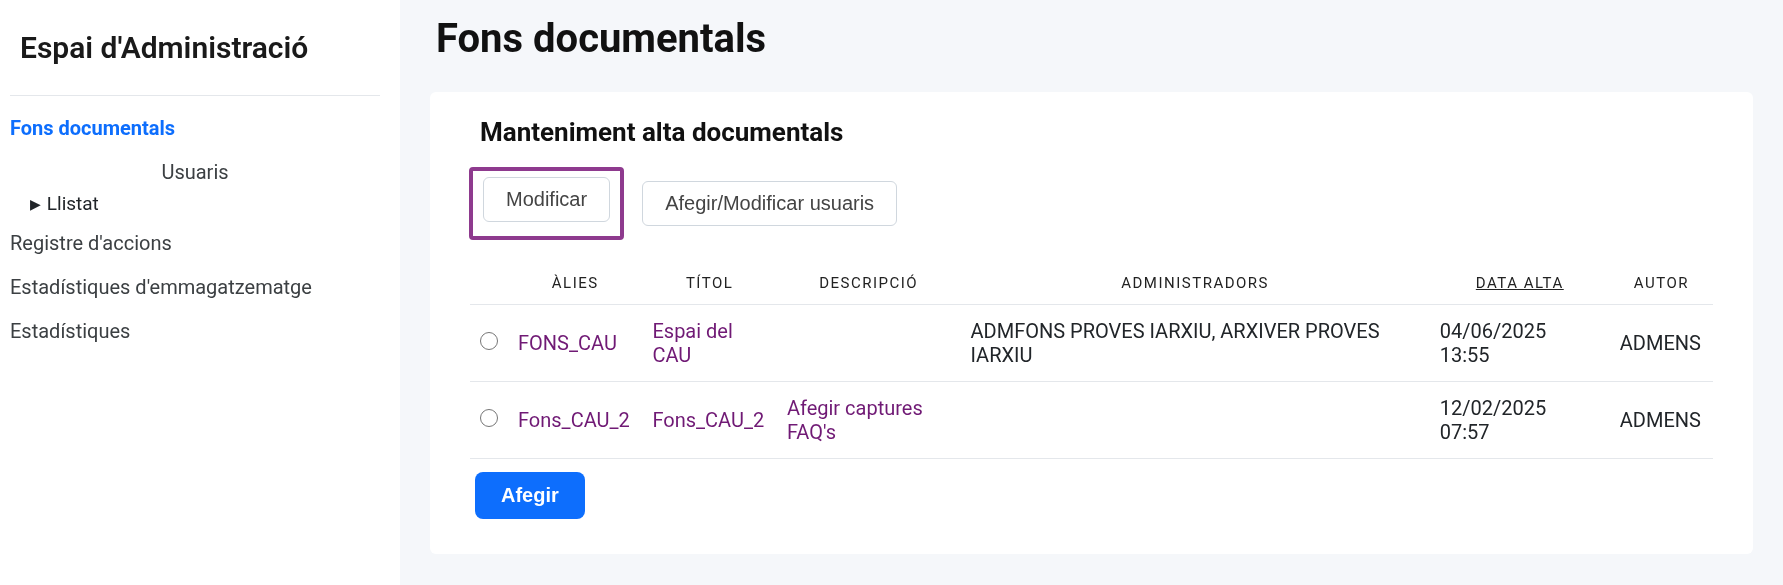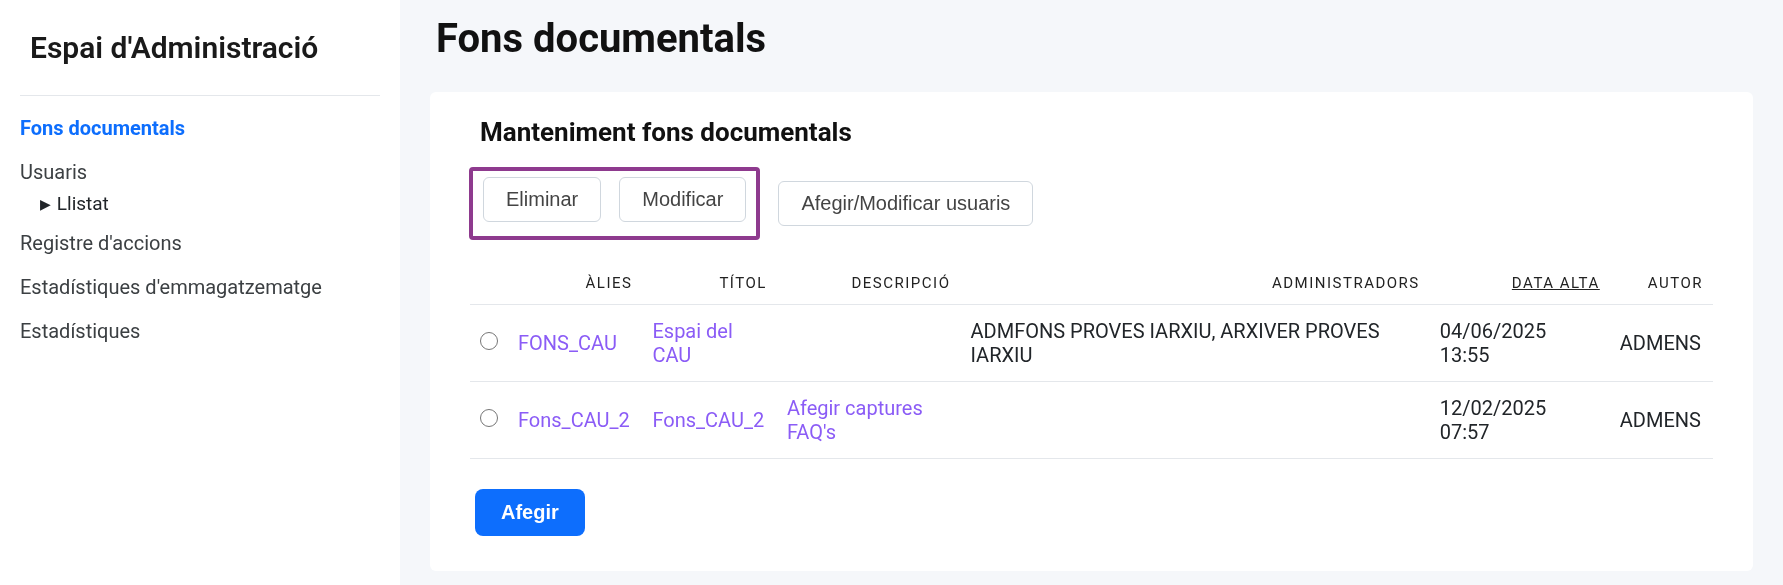--- a/index.html
+++ b/index.html
@@ -15,21 +15,21 @@
       height: 585px;
       overflow: hidden;
     }
     .layout {
       display: flex;
       height: 100%;
     }
     .sidebar {
       width: 400px;
       background: #fff;
-      padding: 30px 20px 20px 20px;
+      padding: 30px 20px 20px 10px;
     }
     .sidebar-title {
       font-size: 30px;
       font-weight: 600;
       color: #1a1a1a;
       padding: 0 10px 30px 10px;
       border-bottom: 1px solid #e4e7eb;
       margin-bottom: 10px;
     }
     .sidebar-nav {
@@ -105,91 +105,90 @@
       padding: 6px 10px 14px 10px;
       display: inline-flex;
       gap: 18px;
       margin-left: -6px;
     }
     table {
       width: 100%;
       border-collapse: collapse;
     }
     th {
-      text-align: right;
+      text-align: center;
       font-size: 15px;
       letter-spacing: 1.5px;
       text-transform: uppercase;
       color: #222;
       font-weight: 400;
       padding: 12px 10px;
       border-bottom: 1px solid #e4e7eb;
     }
     td {
       padding: 14px 10px;
       font-size: 20px;
       color: #212529;
       border-bottom: 1px solid #e4e7eb;
       vertical-align: middle;
     }
     td a {
-      color: #8b5cf6;
+      color: #701a75;
       text-decoration: none;
       cursor: pointer;
     }
     .radio-cell {
       width: 36px;
       text-align: center;
     }
     input[type="radio"] {
       width: 18px;
       height: 18px;
       cursor: pointer;
     }
     .btn-primary {
-      margin-top: 30px;
+      margin-top: 13px;
       margin-left: 5px;
       padding: 12px 26px;
       font-size: 20px;
       background: #0d6efd;
       color: #fff;
       border: none;
       border-radius: 8px;
       font-weight: 600;
       cursor: pointer;
     }
   </style>
 </head>
 <body>
 
 <div class="layout">
   <aside class="sidebar">
     <div class="sidebar-title">Espai d'Administració</div>
     <nav class="sidebar-nav">
       <div class="sidebar-item active">Fons documentals</div>
-      <div class="sidebar-item" style="padding-bottom:2px;">Usuaris</div>
+      <div class="sidebar-item" style="padding-bottom:2px;text-align:center;">Usuaris</div>
       <div class="sidebar-subitem">
         <span class="triangle">▶</span>
         <span>Llistat</span>
       </div>
       <div class="sidebar-item">Registre d'accions</div>
       <div class="sidebar-item">Estadístiques d'emmagatzematge</div>
       <div class="sidebar-item">Estadístiques</div>
     </nav>
   </aside>
 
   <main class="main">
     <h1 class="page-title">Fons documentals</h1>
 
     <div class="panel">
-      <div class="panel-title">Manteniment fons documentals</div>
+      <div class="panel-title">Manteniment alta documentals</div>
 
       <div class="btn-row">
         <span class="highlight-box">
-          <button class="btn">Eliminar</button>
           <button class="btn">Modificar</button>
         </span>
         <button class="btn">Afegir/Modificar usuaris</button>
       </div>
 
       <table>
         <thead>
           <tr>
             <th class="radio-cell"></th>
             <th>Àlies</th>

